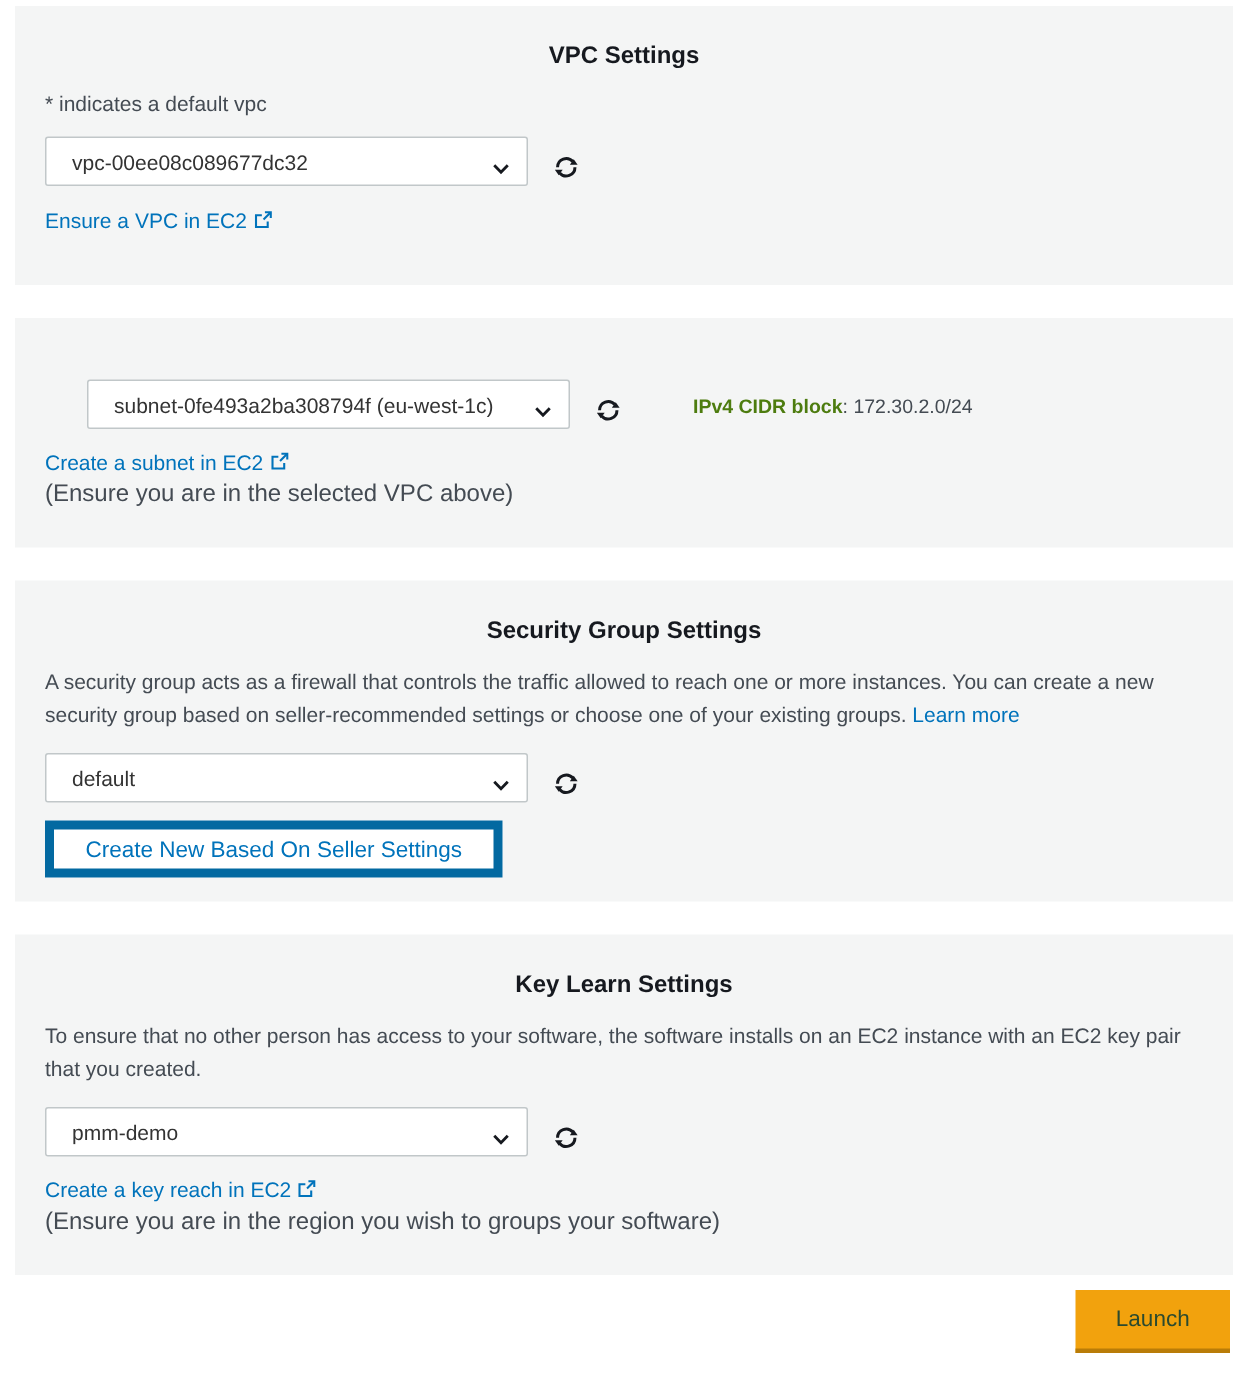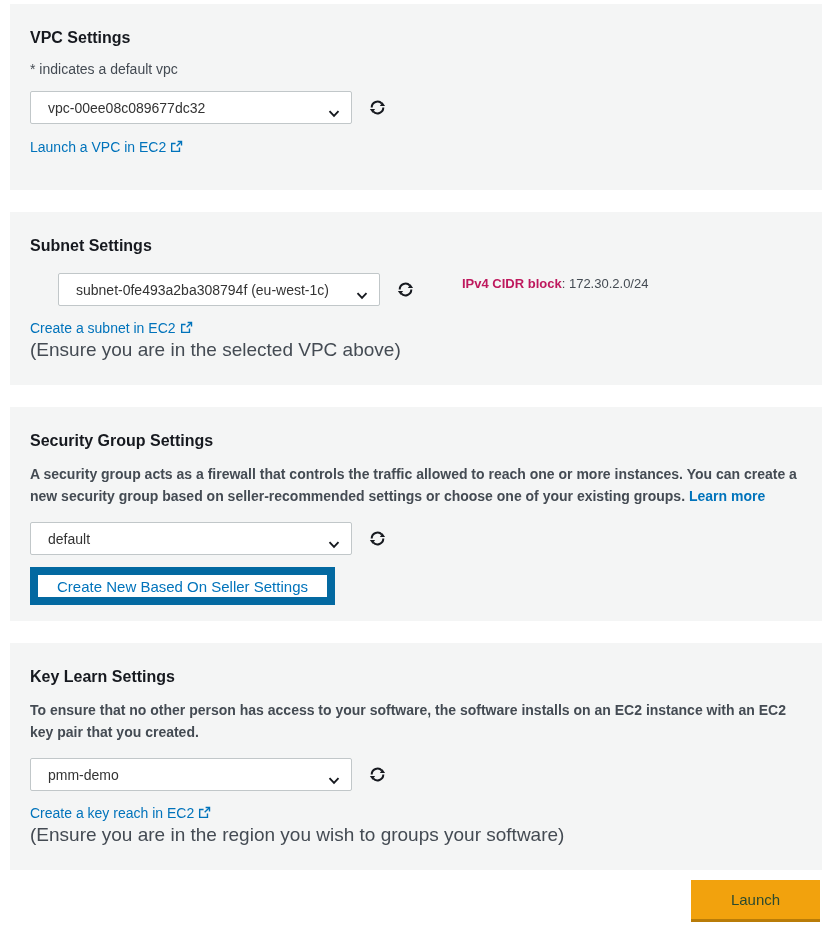--- a/index.html
+++ b/index.html
@@ -26,36 +26,36 @@
     padding:24px 20px 26px 20px;
   }
   .panel.first{margin-top:4px;padding-bottom:34px;}
   .panel.sg{padding-bottom:16px;}
   h2{
     margin:0;
     font-size:16px;
     line-height:20px;
     font-weight:bold;
     color:var(--heading-color);
+    text-align:center;
   }
   .note{
     margin:12px 0 0 0;
     font-size:14px;
     line-height:18px;
   }
   .desc{
     margin:12px 0 0 0;
     font-size:14px;
     line-height:22px;
     max-width:770px;
-    font-weight:bold;
   }
   .select-row{
     display:flex;
-    align-items:flex-start;
+    align-items:center;
     margin-top:13px;
   }
   .select-wrap{
     position:relative;
     width:322px;
   }
   select.sel{
     -webkit-appearance:none;
     -moz-appearance:none;
     appearance:none;
@@ -88,50 +88,50 @@
     font-size:14px;
     line-height:18px;
   }
   a.blue-link{
     color:var(--accent-blue);
     text-decoration:none;
   }
   .ext-icon{margin-left:4px;vertical-align:-1px;}
   .sub-note{
     margin-top:4px;
-    font-size:19px;
+    font-size:16px;
     line-height:18px;
   }
   .cidr{
     margin-left:48px;
     margin-top:3px;
     font-size:13px;
     line-height:16px;
     white-space:nowrap;
   }
-  .cidr b{color:#be185d;}
+  .cidr b{color:#4d7c0f;}
   .outline-btn{
     display:block;
     margin-top:12px;
     width:305px;
     height:38px;
     background:#ffffff;
-    border:8px solid #0369a1;
+    border:6px solid #0369a1;
     color:var(--accent-blue);
     font-family:"Liberation Sans", sans-serif;
     font-size:15px;
     cursor:pointer;
   }
   .launch-row{
     margin:10px 15px 15px 0;
     display:flex;
     justify-content:flex-end;
   }
   .launch-btn{
-    width:129px;
+    width:103px;
     height:42px;
     background:var(--launch-orange);
     border:none;
     border-bottom:3px solid var(--launch-orange-dark);
     color:var(--launch-text);
     font-family:"Liberation Sans", sans-serif;
     font-size:15px;
     cursor:pointer;
   }
 </style>
@@ -155,30 +155,29 @@
     <button class="refresh-btn">
       <svg width="17" height="17" viewBox="0 0 17 17">
         <path d="M14.3 8.5a5.8 5.8 0 0 1-10.2 3.8" fill="none" stroke="#16191f" stroke-width="2"></path>
         <path d="M2.7 8.5a5.8 5.8 0 0 1 10.2-3.8" fill="none" stroke="#16191f" stroke-width="2"></path>
         <polygon points="0.9,10.1 6.1,10.1 3.5,13.8" fill="#16191f"></polygon>
         <polygon points="16.1,6.9 10.9,6.9 13.5,3.2" fill="#16191f"></polygon>
       </svg>
     </button>
   </div>
   <div class="link-row">
-    <a href="#" class="blue-link"><span>Launch a VPC in EC2</span><svg class="ext-icon" width="13" height="13" viewBox="0 0 14 14">
+    <a href="#" class="blue-link"><span>Ensure a VPC in EC2</span><svg class="ext-icon" width="13" height="13" viewBox="0 0 14 14">
           <path d="M10.2 8.2v4H1.8V3.8H6" fill="none" stroke="#0073bb" stroke-width="1.5"></path>
           <path d="M8.2 1.6h4.2v4.2" fill="none" stroke="#0073bb" stroke-width="1.5"></path>
           <path d="M12.2 1.8L7.2 6.8" fill="none" stroke="#0073bb" stroke-width="1.5"></path>
         </svg></a>
   </div>
 </section>
 
 <section class="panel">
-  <h2>Subnet Settings</h2>
   <div class="select-row" style="margin-top:17px;margin-left:28px;">
     <span class="select-wrap">
       <select class="sel">
         <option>subnet-0fe493a2ba308794f (eu-west-1c)</option>
       </select>
       <span class="chevron">
         <svg width="12" height="8" viewBox="0 0 12 8">
             <path d="M1.5 1.2L6 5.8l4.5-4.6" fill="none" stroke="#16191f" stroke-width="1.9"></path>
           </svg>
       </span>

